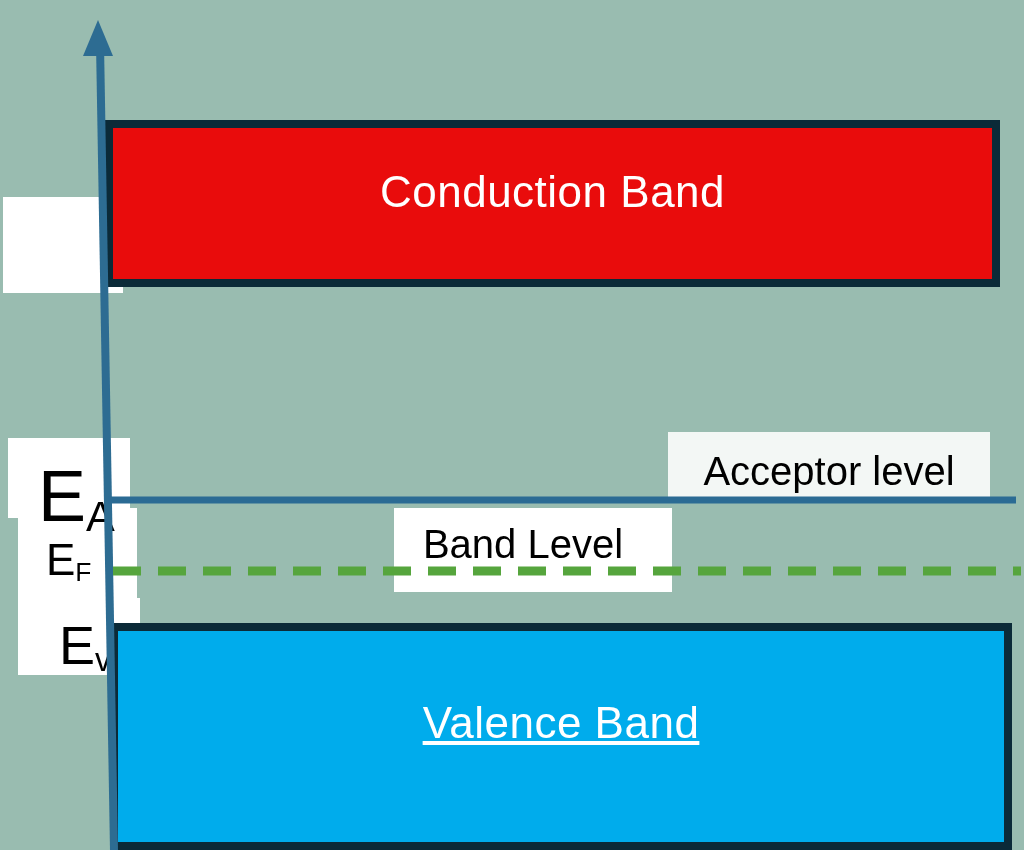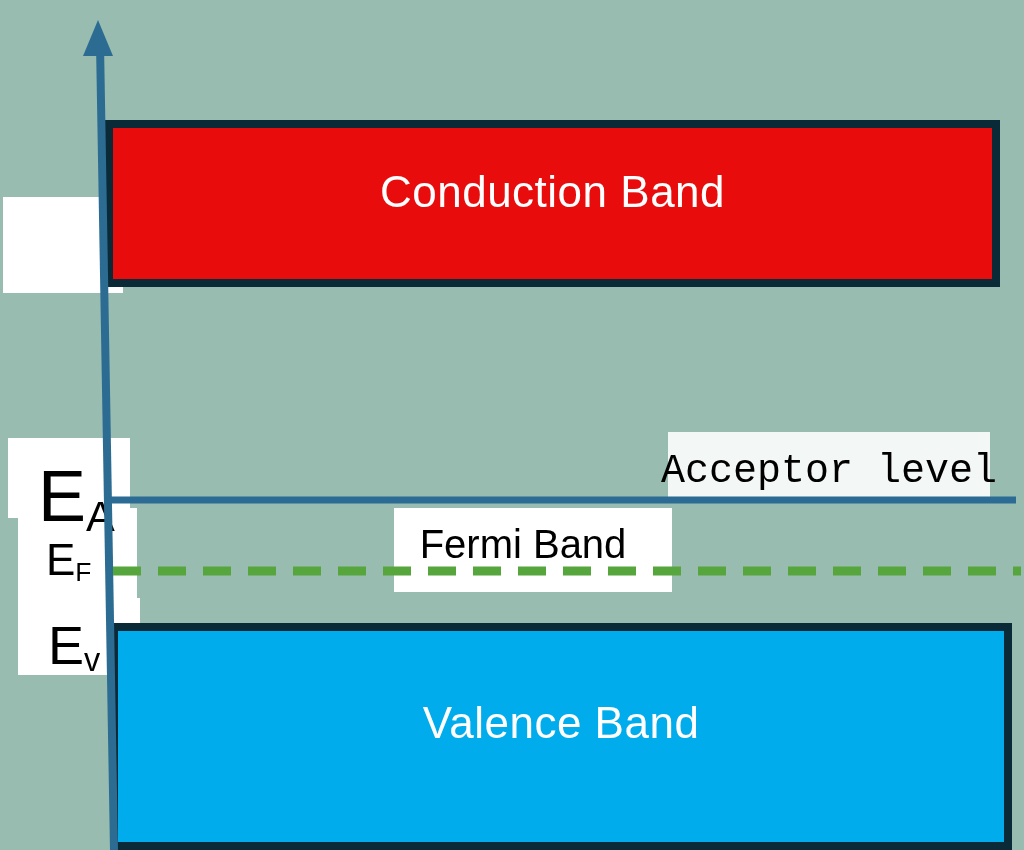--- a/index.html
+++ b/index.html
@@ -17,34 +17,34 @@
   .box-fermi{left:394px;top:508px;width:278px;height:84px;}
   .box-acceptor{left:668px;top:432px;width:322px;height:66px;background:var(--acceptor_box,#F3F7F5);}
   
   .band{position:absolute;box-sizing:border-box;z-index:2;
         border:8px solid var(--band_border,#0B2A38);
         display:flex;align-items:center;justify-content:center;}
   .band-conduction{left:105px;top:120px;width:895px;height:167px;background:var(--conduction_fill,#E90C0C);}
   .band-valence{left:110px;top:623px;width:902px;height:227px;background:var(--valence_fill,#00ACEC);}
   .band-text{color:var(--band_text,#FFFFFF);font-size:44px;letter-spacing:0.5px;white-space:nowrap;}
   .cond-text{transform:translateY(-12px);}
-  .val-text{transform:translateY(-14px);}
+  .val-text{transform:translateY(-14px);text-decoration:underline;}
   
   .lvl-label{position:absolute;z-index:3;color:var(--label_text,#000000);
              display:flex;align-items:center;justify-content:center;
              font-size:40px;white-space:nowrap;}
-  .acceptor-text{left:668px;top:432px;width:322px;height:66px;transform:translateY(6px);font-family:Liberation Mono, monospace;}
+  .acceptor-text{left:668px;top:432px;width:322px;height:66px;transform:translateY(6px);}
   .fermi-text{left:394px;top:508px;width:278px;height:76px;transform:translate(-10px,-2px);}
   
   .e-label{position:absolute;z-index:3;color:var(--label_text,#000000);line-height:1;white-space:nowrap;}
   .e-label .sub{font-size:0.6em;vertical-align:-0.22em;}
   .label-ec{left:30px;top:214px;font-size:72px;}
   .label-ea{left:38px;top:460px;font-size:72px;}
   .label-ef{left:46px;top:538px;font-size:44px;}
-  .label-ev{left:48px;top:618px;font-size:54px;}
+  .label-ev{left:59px;top:618px;font-size:54px;}
   
   .overlay{position:absolute;left:0;top:0;z-index:4;pointer-events:none;}
   .axis-line{stroke:var(--axis,#2D6C92);stroke-width:8;}
   .axis-head{fill:var(--axis,#2D6C92);}
   .acceptor-line{stroke:var(--acceptor_line,#2B6B94);stroke-width:7;}
   .fermi-line{stroke:var(--fermi_line,#56A53D);stroke-width:9;stroke-dasharray:28 17;}
 </style>
 </head>
 <body>
 
@@ -58,21 +58,21 @@
   <div class="wbox box-acceptor"></div>
 
   <div class="band band-conduction">
     <span class="band-text cond-text">Conduction Band</span>
   </div>
   <div class="band band-valence">
     <span class="band-text val-text">Valence Band</span>
   </div>
 
   <div class="lvl-label acceptor-text">Acceptor level</div>
-  <div class="lvl-label fermi-text">Fermi Band</div>
+  <div class="lvl-label fermi-text">Band Level</div>
 
   <div class="e-label label-ea"><span>E</span><span class="sub">A</span></div>
   <div class="e-label label-ef"><span>E</span><span class="sub">F</span></div>
   <div class="e-label label-ev"><span>E</span><span class="sub">v</span></div>
 
   <svg class="overlay" width="1024" height="850" viewBox="0 0 1024 850">
     <line class="axis-line" x1="100" y1="44" x2="114" y2="850"></line>
     <polygon class="axis-head" points="98,20 83,56 113,56"></polygon>
     <line class="acceptor-line" x1="108" y1="500" x2="1016" y2="500"></line>
     <line class="fermi-line" x1="113" y1="571" x2="1021" y2="571"></line>

